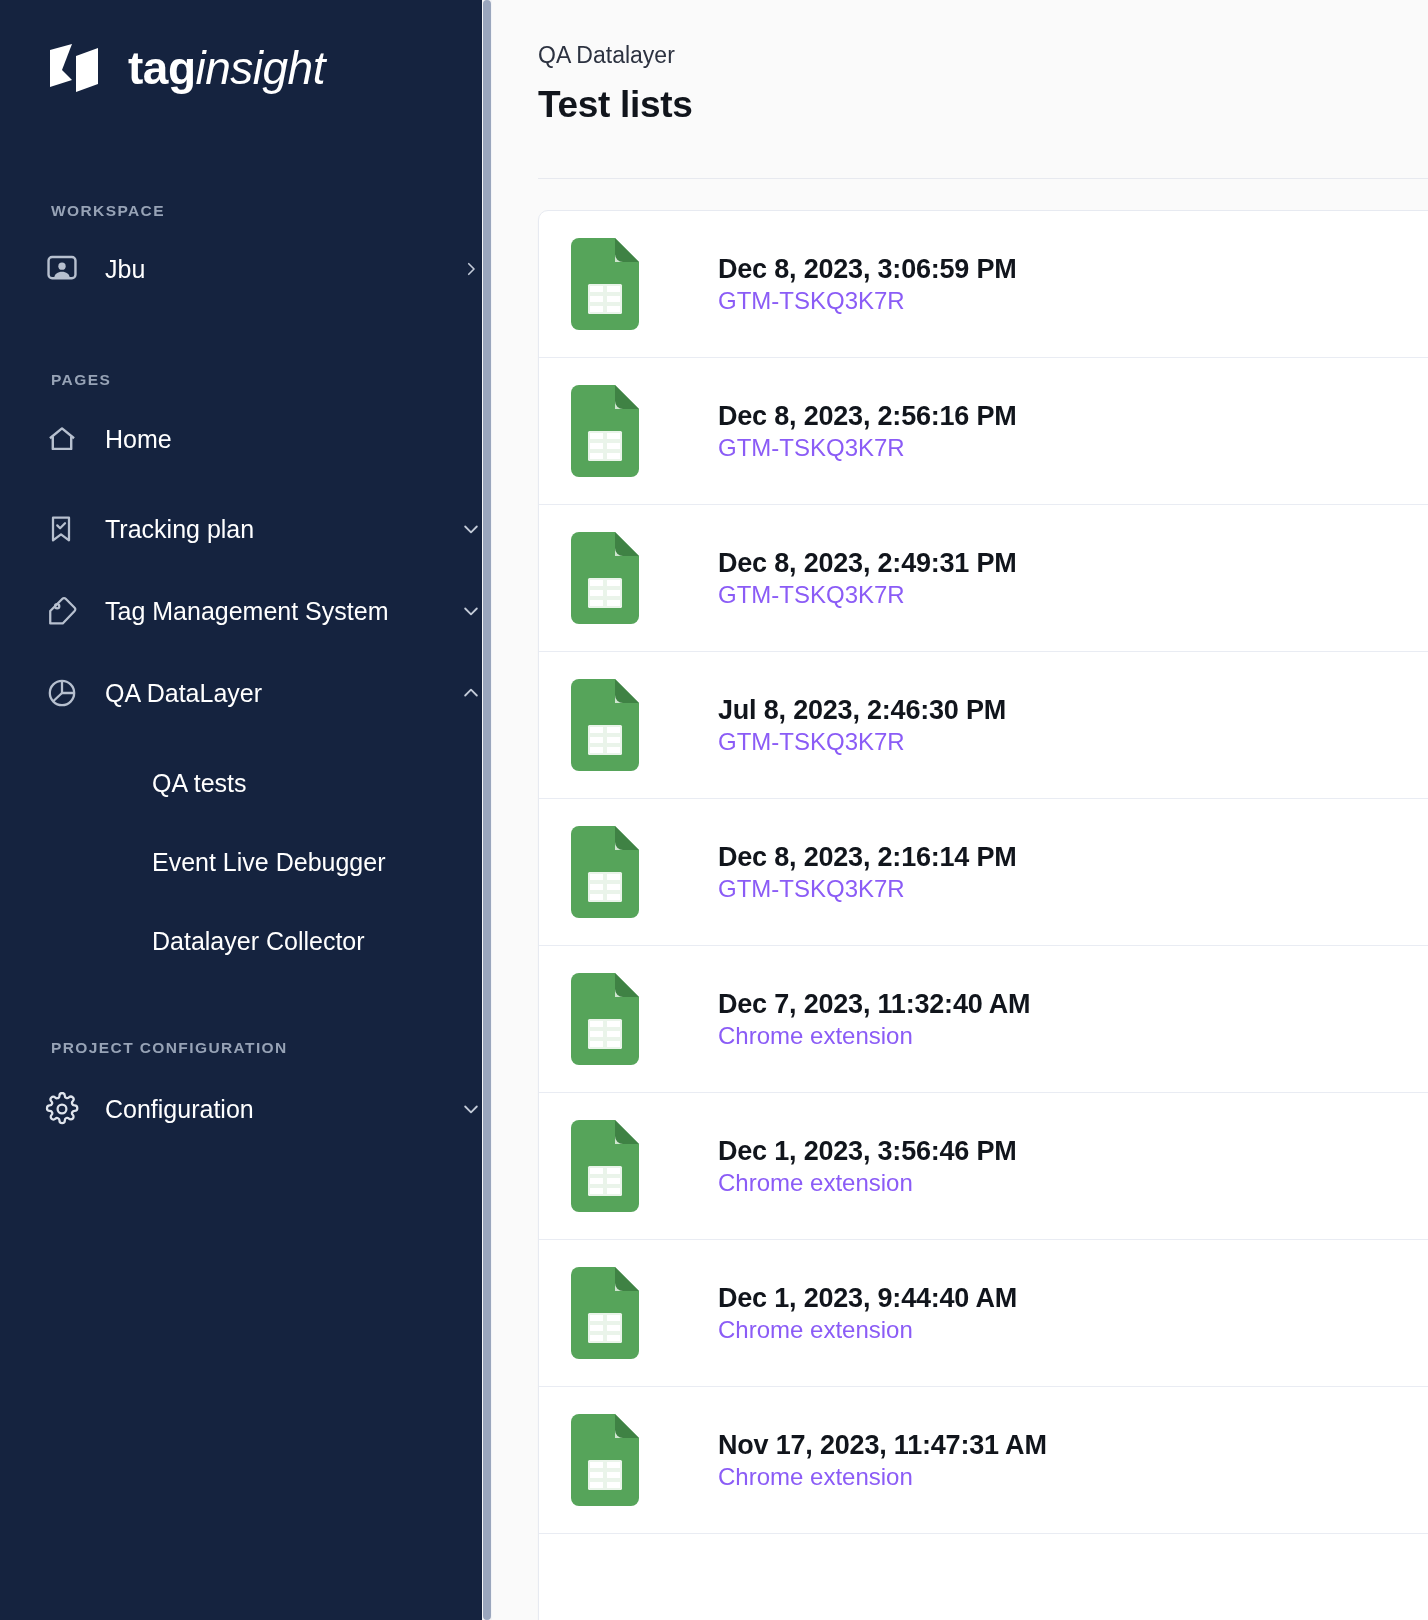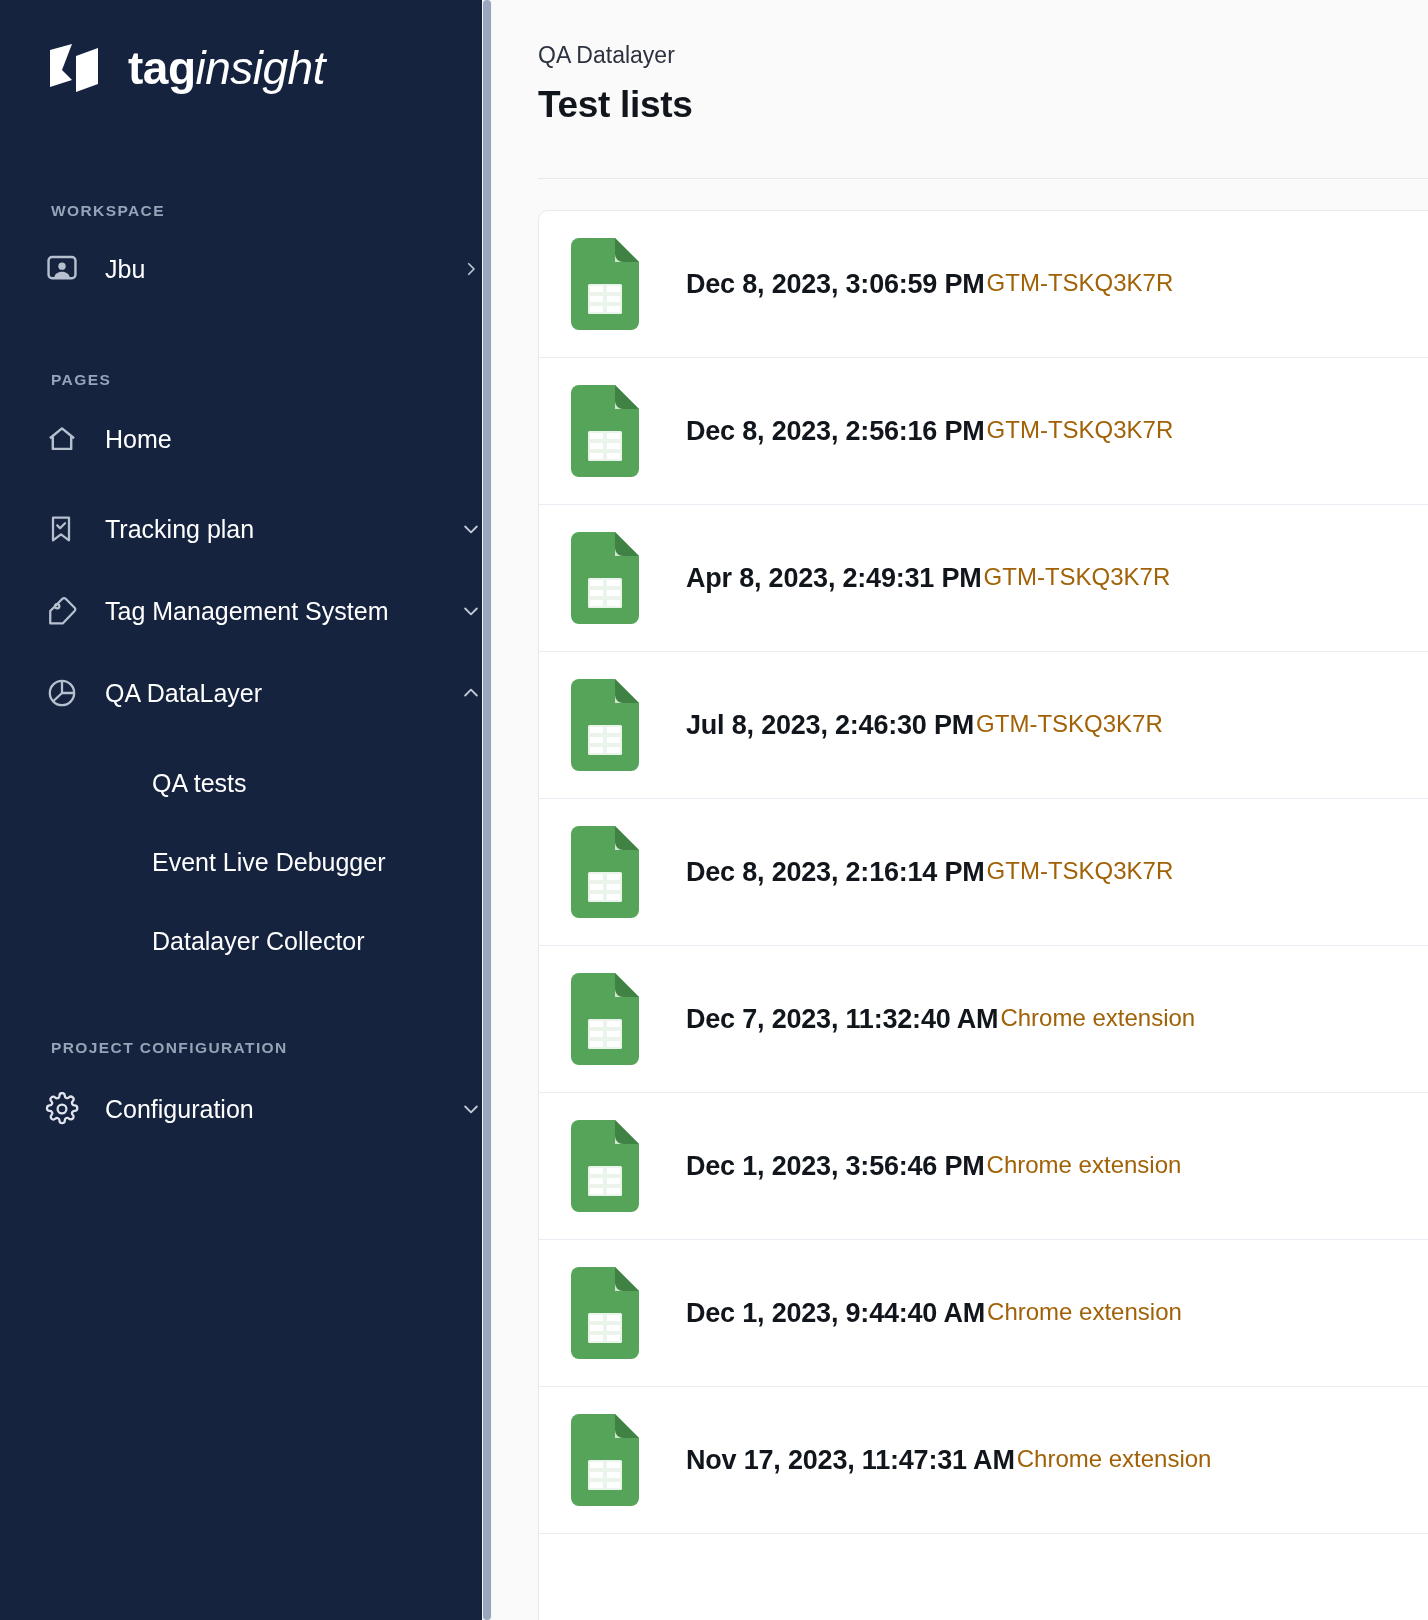--- a/index.html
+++ b/index.html
@@ -91,23 +91,23 @@
     overflow:hidden;
   }
   .row {
     display:flex; align-items:center;
     height:147px; padding-left:32px;
     border-bottom:1px solid #e9ecf3;
     cursor:pointer;
   }
   .row:last-child { border-bottom:1px solid #e9ecf3; }
   .row-icon { width:68px; min-width:68px; height:92px; margin-right:47px; }
-  .row-text { display:flex; flex-direction:row; gap:2px; }
+  .row-text { display:flex; flex-direction:column; gap:2px;margin-left:32px; }
   .row-title { font-size:27px; font-weight:700; color:#11151c; letter-spacing:-0.2px; }
-  .row-sub { font-size:24px; color:#a16207; }
+  .row-sub { font-size:24px; color:#8b5cf6; }
 </style>
 </head>
 <body>
 
 <div class="app">
 
   <aside class="sidebar">
 
     <div class="logo-row">
       <span class="logo-mark">
@@ -295,21 +295,21 @@
           <rect x="19" y="48" width="13" height="6"></rect>
           <rect x="36" y="48" width="13" height="6"></rect>
           <rect x="19" y="58" width="13" height="6"></rect>
           <rect x="36" y="58" width="13" height="6"></rect>
           <rect x="19" y="68" width="13" height="6"></rect>
           <rect x="36" y="68" width="13" height="6"></rect>
         </g>
       </svg>
     </span>
     <span class="row-text">
-      <span class="row-title">Apr 8, 2023, 2:49:31 PM</span>
+      <span class="row-title">Dec 8, 2023, 2:49:31 PM</span>
       <span class="row-sub">GTM-TSKQ3K7R</span>
     </span>
   </div>
 
   <div class="row">
     <span class="row-icon">
       <svg width="68" height="92" viewBox="0 0 68 92">
         <path d="M8 0h36l24 24v60a8 8 0 0 1-8 8H8a8 8 0 0 1-8-8V8a8 8 0 0 1 8-8z" fill="#56a45a"></path>
         <path d="M44 0l24 24H44z" fill="#cfe5cf"></path>
         <path d="M44 0l24 24H52a8 8 0 0 1-8-8z" fill="#3f8244"></path>

